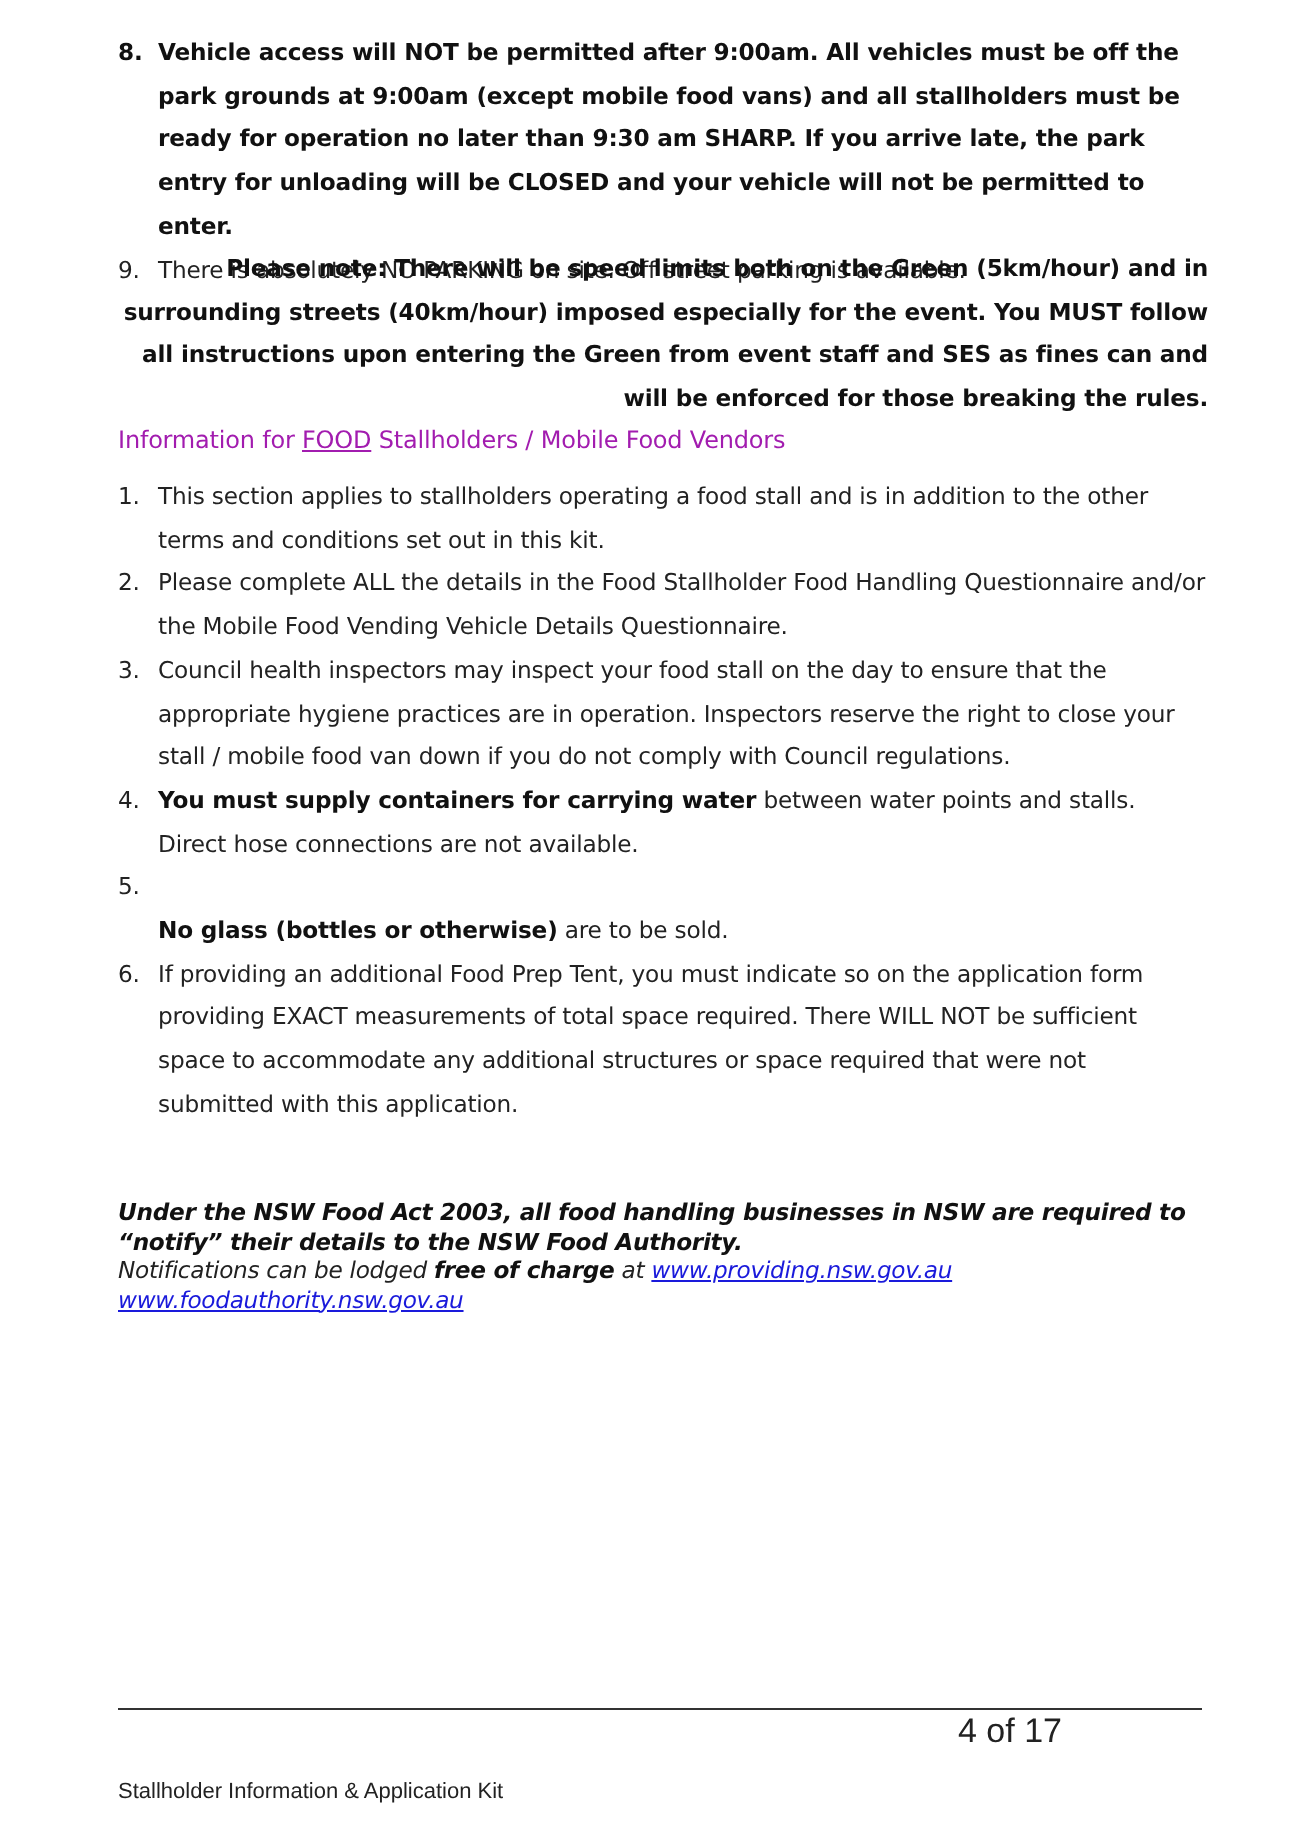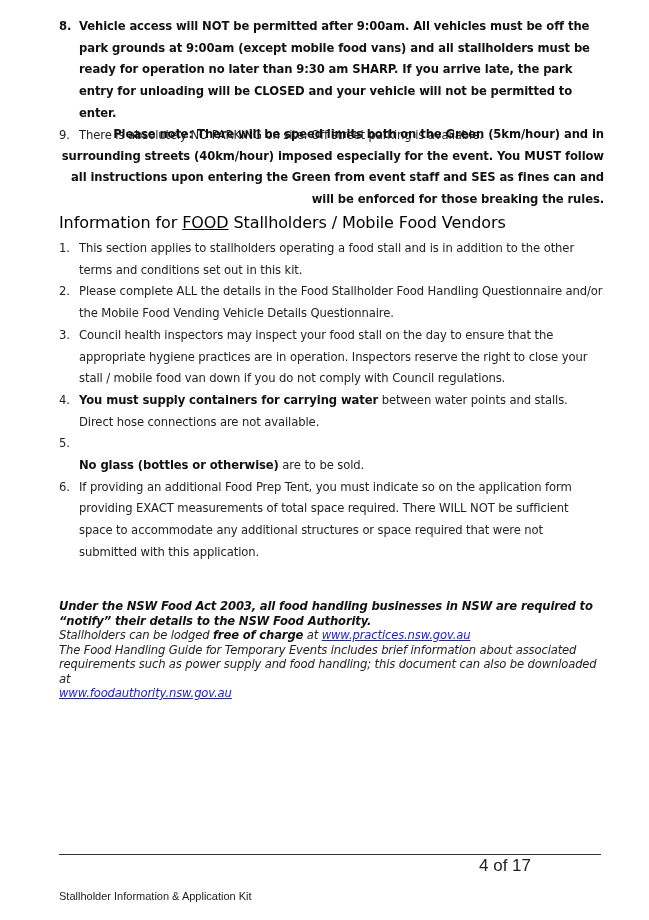--- a/index.html
+++ b/index.html
@@ -4,21 +4,21 @@
 <style>
   html, body { margin:0; padding:0; background:#ffffff; }
   body { width:649px; height:920px; position:relative; overflow:hidden;
          font-family:"DejaVu Sans", sans-serif; color:#222; }
   .page { position:absolute; left:0; top:0; width:649px; height:920px; }
   .list { position:absolute; left:59px; width:545px; margin:0; padding:0; list-style:none; }
   .item { position:relative; padding-left:20px; font-size:11.6px; line-height:21.7px; letter-spacing:-0.1px; }
   .num { position:absolute; left:0; top:0; }
   .bold { color:#111; font-weight:600; }
   .note { position:absolute; left:59px; width:545px; font-size:11.6px; line-height:21.7px; color:#111; font-weight:600; letter-spacing:-0.1px;}
-  .heading { position:absolute; left:59px; top:213px; font-size:16px; color:#000000; letter-spacing:-0.1px;}
+  .heading { position:absolute; left:59px; top:213px; font-size:12px; color:#a21caf; letter-spacing:-0.1px;}
   .heading u { text-decoration:underline; }
   .ital { position:absolute; left:59px; top:599px; width:545px; font-size:11.6px; line-height:14.5px; font-style:italic; color:#222; letter-spacing:-0.15px;}
   .ital .b { font-weight:bold; color:#111; }
   .ital a { color:#1a1adb; text-decoration:underline; }
   .footer-rule { position:absolute; left:59px; top:854px; width:542px; height:1px; background:#333; }
   .footer { position:absolute; left:59px; top:890px; font-family:"Liberation Sans", sans-serif; font-size:11px; line-height:13px; color:#222; }
   .page-num { position:absolute; left:479px; top:856px; font-family:Liberation Sans, sans-serif; font-size:17px; color:#222; }
 </style>
 </head>
 <body>
@@ -66,23 +66,22 @@
     </li>
     <li class="item">
       <span class="num">6.</span>
       <span>If providing an additional Food Prep Tent, you must indicate so on the application form providing EXACT measurements of total space required. There WILL NOT be sufficient space to accommodate any additional structures or space required that were not submitted with this application.</span>
     </li>
   </ol>
 
   <div class="ital">
     <div class="b">Under the NSW Food Act 2003, all food handling businesses in NSW are required to “notify” their details to the NSW Food Authority.</div>
     <div>
-      <span>Stallholders can be lodged </span><span class="b">free of charge</span><span> at </span><a href="#">www.practices.nsw.gov.au</a>
+      <span>Notifications can be lodged </span><span class="b">free of charge</span><span> at </span><a href="#">www.providing.nsw.gov.au</a>
     </div>
-    <div>The Food Handling Guide for Temporary Events includes brief information about associated requirements such as power supply and food handling; this document can also be downloaded at</div>
     <div><a href="#">www.foodauthority.nsw.gov.au</a></div>
   </div>
 
   <div class="footer-rule"></div>
   <div class="footer">
     <div>Stallholder Information &amp; Application Kit</div>
   </div>
   <div class="page-num">4 of 17</div>
 
 </div>

